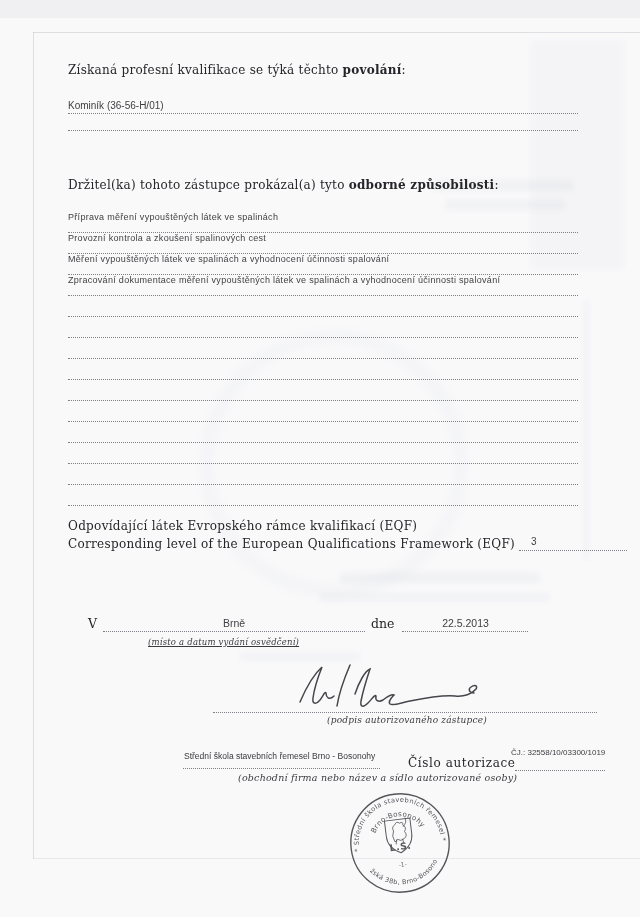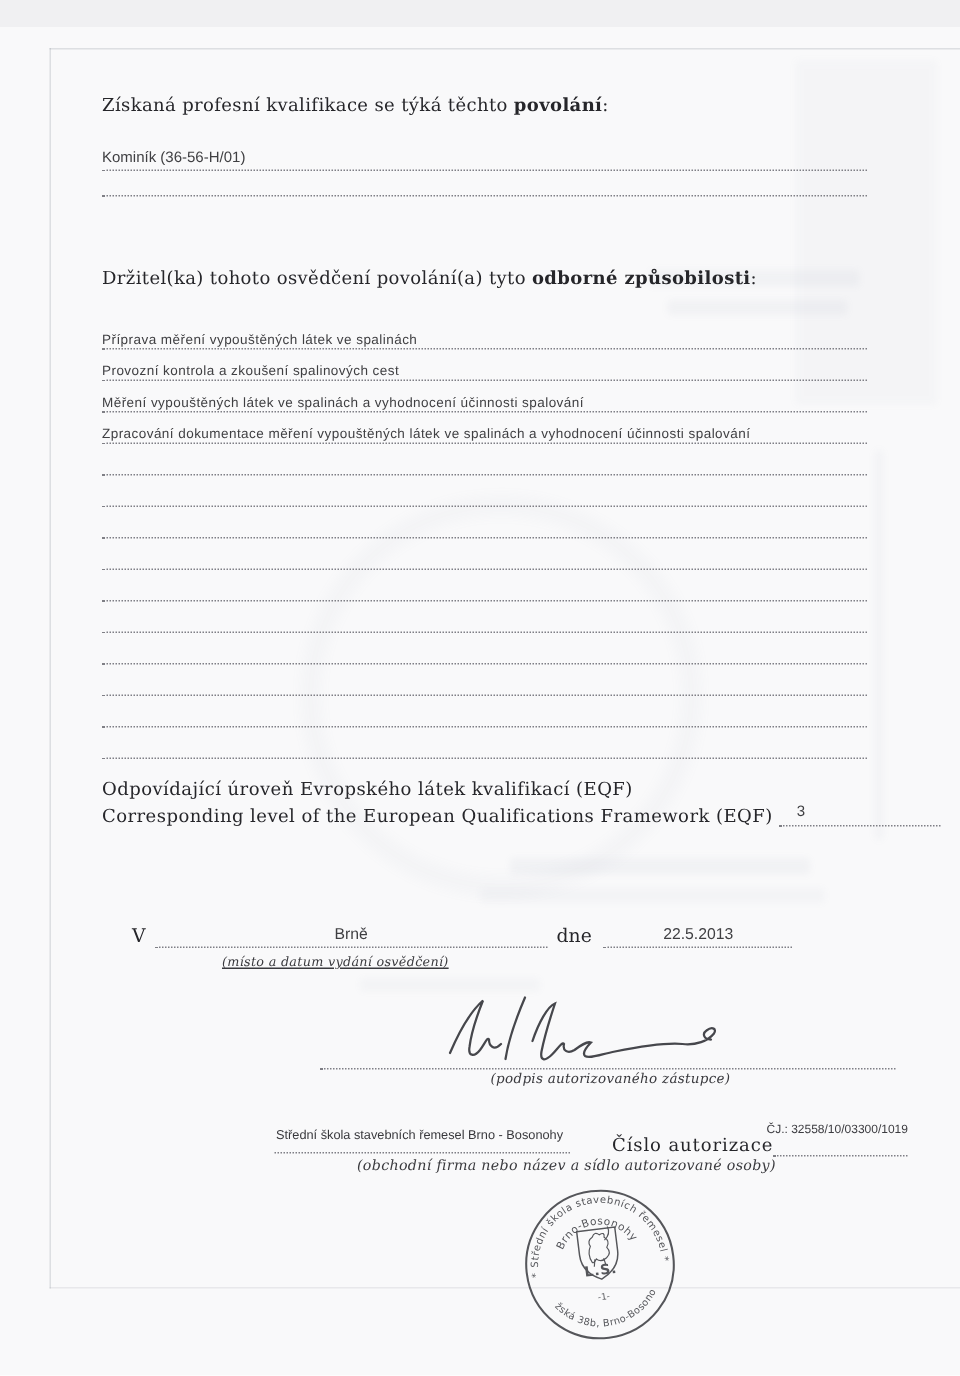--- a/index.html
+++ b/index.html
@@ -22,21 +22,21 @@
   .h b{font-weight:bold;}
   
   .dotline{position:absolute;border-bottom:1px dotted var(--dotted,#7f7f85);}
   .fill-row{position:absolute;display:flex;align-items:flex-end;
     border-bottom:1px dotted var(--dotted,#7f7f85);}
   .fill-text{font-family:"Liberation Sans", sans-serif;color:var(--fill-ink,#3f3f42);
     padding-bottom:2px;white-space:nowrap;}
   .occ-text{font-size:10px;text-align:right;}
   #competency-lines{position:absolute;left:68px;top:212px;width:510px;}
   .comp-row{height:20px;border-bottom:1px dotted var(--dotted,#7f7f85);
-    display:flex;align-items:flex-end;}
+    display:flex;align-items:flex-start;}
   .comp-row .fill-text{font-size:9px;letter-spacing:.3px;padding-bottom:1px;}
   
   .eqf-line{position:absolute;left:68px;font-size:12px;letter-spacing:.3px;white-space:nowrap;}
   .eqf-row{display:flex;align-items:flex-end;}
   .eqf-value{width:96px;border-bottom:1px dotted var(--dotted,#7f7f85);
     font-family:"Liberation Sans", sans-serif;font-size:10px;color:var(--fill-ink,#3f3f42);
     padding:0 0 3px 12px;margin-left:4px;}
   
   .issue-row{position:absolute;left:88px;top:616px;display:flex;align-items:flex-end;
     font-size:12.5px;}
@@ -79,21 +79,21 @@
   <div class="ghost" style="left:240px;top:652px;width:120px;height:9px;opacity:.05;"></div>
   <div class="ghost" style="left:583px;top:300px;width:6px;height:260px;opacity:.06;"></div>
 
   <div class="h" style="left:68px;top:63px;"><span>Získaná profesní kvalifikace se týká těchto </span><b>povolání</b><span>:</span></div>
 
   <div class="fill-row" style="left:68px;top:97px;width:510px;height:16px;">
     <span class="fill-text occ-text">Kominík (36-56-H/01)</span>
   </div>
   <div class="dotline" style="left:68px;top:116px;width:510px;height:14px;"></div>
 
-  <div class="h" style="left:68px;top:178px;"><span>Držitel(ka) tohoto osvědčení povolání(a) tyto </span><b>odborné způsobilosti</b><span>:</span></div>
+  <div class="h" style="left:68px;top:178px;"><span>Držitel(ka) tohoto zástupce prokázal(a) tyto </span><b>odborné způsobilosti</b><span>:</span></div>
 
   <div id="competency-lines">
       <div class="comp-row">
         <span class="fill-text">Příprava měření vypouštěných látek ve spalinách</span>
       </div>
       <div class="comp-row">
         <span class="fill-text">Provozní kontrola a zkoušení spalinových cest</span>
       </div>
       <div class="comp-row">
         <span class="fill-text">Měření vypouštěných látek ve spalinách a vyhodnocení účinnosti spalování</span>
@@ -126,21 +126,21 @@
         <span class="fill-text"></span>
       </div>
       <div class="comp-row">
         <span class="fill-text"></span>
       </div>
       <div class="comp-row">
         <span class="fill-text"></span>
       </div>
     </div>
 
-  <div class="eqf-line" style="top:519px;">Odpovídající úroveň Evropského látek kvalifikací (EQF)</div>
+  <div class="eqf-line" style="top:519px;">Odpovídající látek Evropského rámce kvalifikací (EQF)</div>
   <div class="eqf-line eqf-row" style="top:536px;">
     <span>Corresponding level of the European Qualifications Framework (EQF)</span>
     <span class="eqf-value">3</span>
   </div>
 
   <div class="issue-row">
     <span class="lbl">V</span>
     <span class="seg seg-place">Brně</span>
     <span class="lbl">dne</span>
     <span class="seg seg-date">22.5.2013</span>

